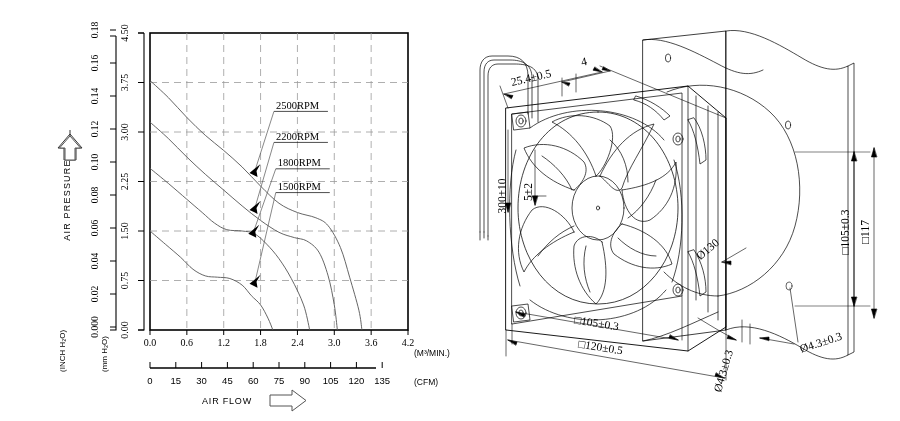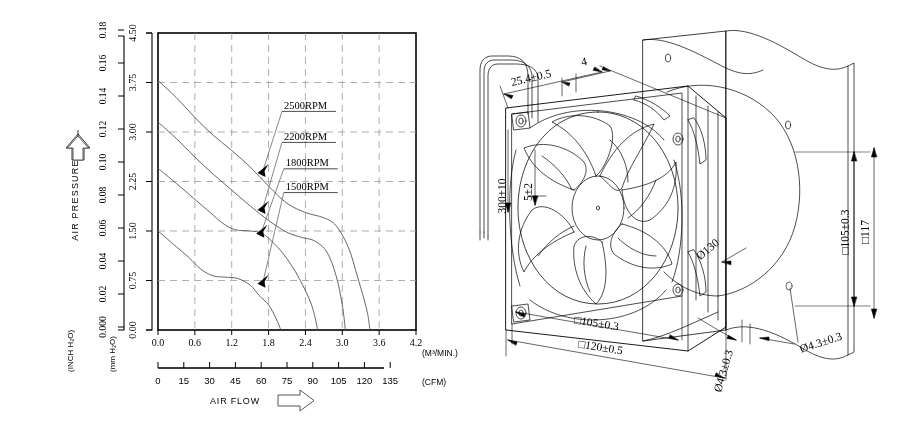--- a/index.html
+++ b/index.html
@@ -1,20 +1,20 @@
 <!DOCTYPE html>
 <html><head>
 <meta charset="utf-8">
 <style>
   html,body{margin:0;padding:0;background:#ffffff;}
   body{width:900px;height:421px;position:relative;overflow:hidden;
        font-family:"Liberation Sans",sans-serif;color:#000;}
   .root{position:absolute;inset:0;}
   .panel{position:absolute;top:0;height:421px;}
-  #perf-panel{left:16px;width:450px;padding-left:44px;}
+  #perf-panel{left:8px;width:450px;padding-left:44px;}
   #mech-panel{left:450px;width:450px;}
   svg{display:block;}
   .nosel{user-select:none;}
 </style>
 </head>
 <body>
 
 <div class="root">
 
   <div class="panel nosel" id="perf-panel">

